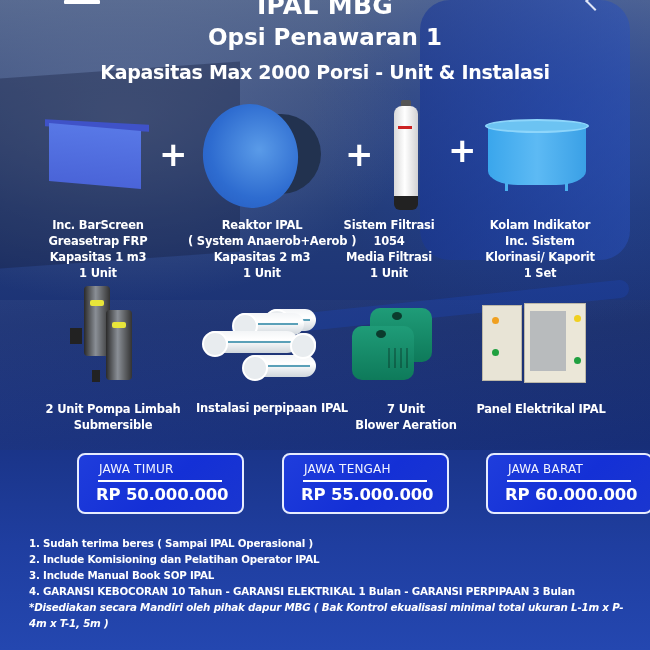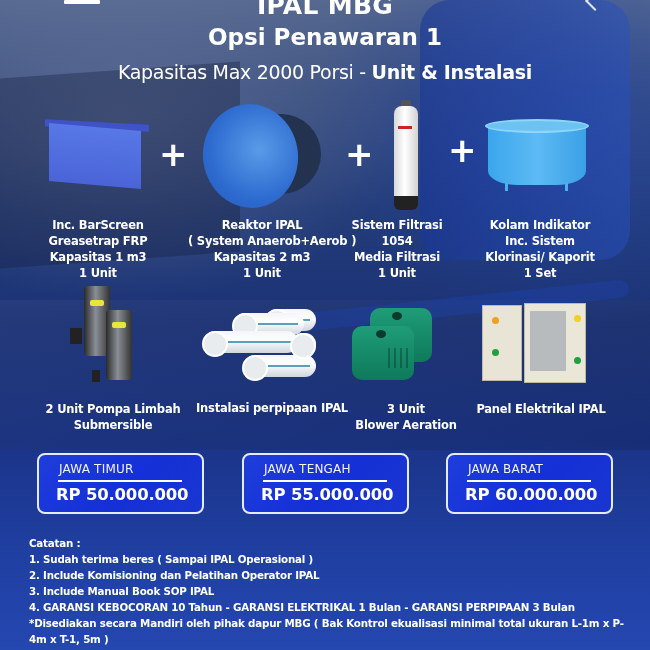--- a/index.html
+++ b/index.html
@@ -20,21 +20,21 @@
   .bg-pipe { left: 230px; top: 300px; width: 400px; height: 18px; background: rgba(30,70,180,0.35); transform: rotate(-6deg); border-radius: 9px; }
   .bg-floor { left: 0; top: 300px; width: 650px; height: 150px; background: linear-gradient(170deg, rgba(255,255,255,0.04), rgba(0,0,0,0.12)); }
 
   .menu-icon { position: absolute; left: 64px; top: 0; width: 36px; height: 4px; background: #fff; border-radius: 1px; }
   .back-chevron { position: absolute; left: 588px; top: -6px; width: 14px; height: 14px; border-left: 2px solid #dfe6f7; border-bottom: 2px solid #dfe6f7; transform: rotate(45deg); }
 
   .header { position: absolute; left: 0; top: -8px; width: 650px; text-align: center; }
   .title-main { font-family: "DejaVu Sans", sans-serif; font-weight: bold; font-size: 25px; line-height: 28px; letter-spacing: 0.3px; }
   .title-sub { font-weight: bold; font-size: 23px; line-height: 30px; margin-top: 2px; }
   .subtitle { font-size: 19px; line-height: 24px; margin-top: 8px; letter-spacing: -0.3px; }
-  .subtitle .light { font-weight: normal; }
+  .subtitle .light { font-weight: bold; }
   .subtitle .bold { font-weight: bold; }
 
   
   .prod { position: absolute; }
   .greasetrap { left: 45px; top: 122px; width: 100px; height: 62px; }
   .greasetrap .lip { position: absolute; left: 0; top: 0; width: 104px; height: 7px; background: #3f52c8; transform: skewY(3deg); }
   .greasetrap .box { position: absolute; left: 4px; top: 5px; width: 92px; height: 58px; background: linear-gradient(180deg, #5878e6, #4a64d8); transform: skewY(5deg); }
 
   .reaktor { left: 203px; top: 104px; width: 120px; height: 104px; }
   .reaktor .body { position: absolute; left: 38px; top: 10px; width: 80px; height: 80px; border-radius: 0 40px 40px 0; background: #22324f; }
@@ -52,21 +52,21 @@
   .kolam .leg { position: absolute; bottom: 0; width: 3px; height: 8px; background: #4ab0ef; }
 
   .plus { position: absolute; font-weight: bold; font-size: 34px; line-height: 34px; color: #fff; }
   .plus-1 { left: 159px; top: 137px; }
   .plus-2 { left: 345px; top: 137px; }
   .plus-3 { left: 448px; top: 133px; }
 
   .caption { position: absolute; text-align: center; font-weight: bold; font-size: 11.5px; line-height: 16px; white-space: nowrap; letter-spacing: -0.2px; }
   .cap-grease { left: 28px; top: 217px; width: 140px; }
   .cap-reaktor { left: 188px; top: 217px; width: 148px; }
-  .cap-filter { left: 342px; top: 217px; width: 110px; text-align: center; }
+  .cap-filter { left: 334px; top: 217px; width: 110px; text-align: center; }
   .cap-kolam { left: 470px; top: 217px; width: 140px; }
 
   
   .pump { left: 68px; top: 286px; width: 66px; height: 100px; }
   .pump .unit { position: absolute; width: 26px; height: 70px; background: linear-gradient(90deg, #2a2a2a, #8a8f96 45%, #333); border-radius: 4px; }
   .pump .band { position: absolute; left: 6px; width: 14px; height: 6px; background: #e8e63a; border-radius: 2px; }
   .pump .outlet { position: absolute; width: 12px; height: 16px; background: #222; }
 
   .pipes { left: 204px; top: 305px; width: 112px; height: 78px; }
   .pipes .pipe { position: absolute; height: 22px; background: linear-gradient(180deg, #f3f5f7, #ffffff 40%, #cfd6dc); border-radius: 11px; }
@@ -88,32 +88,33 @@
   .cap-pump { left: 38px; top: 401px; width: 150px; }
   .cap-pipes { left: 196px; top: 400px; width: 150px; }
   .cap-blower { left: 346px; top: 401px; width: 120px; }
   .cap-panel { left: 476px; top: 401px; width: 130px; }
 
   
   .price-card {
     position: absolute; top: 453px; width: 167px; height: 61px;
     border: 2px solid #e6ecff; border-radius: 8px;
     background: linear-gradient(135deg, #1f3ddc, #1430d6 55%, #1a36d0);
+    margin-left: 40px;
   }
   .card-timur { left: 37px; }
   .card-tengah { left: 242px; }
   .card-barat { left: 446px; }
   .price-region { position: absolute; left: 20px; top: 7px; font-size: 12px; font-weight: normal; letter-spacing: 0.2px; color: #f2f4ff; }
   .price-divider { position: absolute; left: 19px; top: 25px; width: 124px; height: 2px; background: #ffffff; }
   .price-value { position: absolute; left: 17px; top: 30px; font-size: 16.5px; font-weight: bold; letter-spacing: -0.2px; }
 
   
   .notes { position: absolute; left: 29px; top: 535px; width: 610px; font-size: 10.3px; line-height: 16px; font-weight: bold; letter-spacing: -0.2px; }
   .notes .note-title { margin-bottom: 0; }
-  .notes .note-italic { font-weight: bold; white-space: normal; }
+  .notes .note-italic { font-style: italic; font-weight: bold; white-space: normal; }
   .notes .line { white-space: nowrap; }
 </style>
 </head>
 <body>
 
 <div class="bg-shape bg-floor"></div>
 <div class="bg-shape bg-wall"></div>
 <div class="bg-shape bg-tank-right"></div>
 <div class="bg-shape bg-pipe"></div>
 
@@ -227,21 +228,21 @@
 </div>
 
 <div class="caption2 cap-pump">
   <div>2 Unit Pompa Limbah</div>
   <div>Submersible</div>
 </div>
 <div class="caption2 cap-pipes">
   <div>Instalasi perpipaan IPAL</div>
 </div>
 <div class="caption2 cap-blower">
-  <div>3 Unit</div>
+  <div>7 Unit</div>
   <div>Blower Aeration</div>
 </div>
 <div class="caption2 cap-panel">
   <div>Panel Elektrikal IPAL</div>
 </div>
 
 <div class="price-card card-timur">
   <div class="price-region">JAWA TIMUR</div>
   <div class="price-divider"></div>
   <div class="price-value">RP 50.000.000</div>
@@ -251,19 +252,18 @@
   <div class="price-divider"></div>
   <div class="price-value">RP 55.000.000</div>
 </div>
 <div class="price-card card-barat">
   <div class="price-region">JAWA BARAT</div>
   <div class="price-divider"></div>
   <div class="price-value">RP 60.000.000</div>
 </div>
 
 <div class="notes">
-  <div class="note-title line">Catatan :</div>
   <div class="line">1. Sudah terima beres ( Sampai IPAL Operasional )</div>
   <div class="line">2. Include Komisioning dan Pelatihan Operator IPAL</div>
   <div class="line">3. Include Manual Book SOP IPAL</div>
   <div class="line">4. GARANSI KEBOCORAN 10 Tahun - GARANSI ELEKTRIKAL 1 Bulan - GARANSI PERPIPAAN 3 Bulan</div>
   <div class="note-italic">*Disediakan secara Mandiri oleh pihak dapur MBG ( Bak Kontrol ekualisasi minimal total ukuran L-1m x P-4m x T-1, 5m )</div>
 </div>
 
 </body></html>

